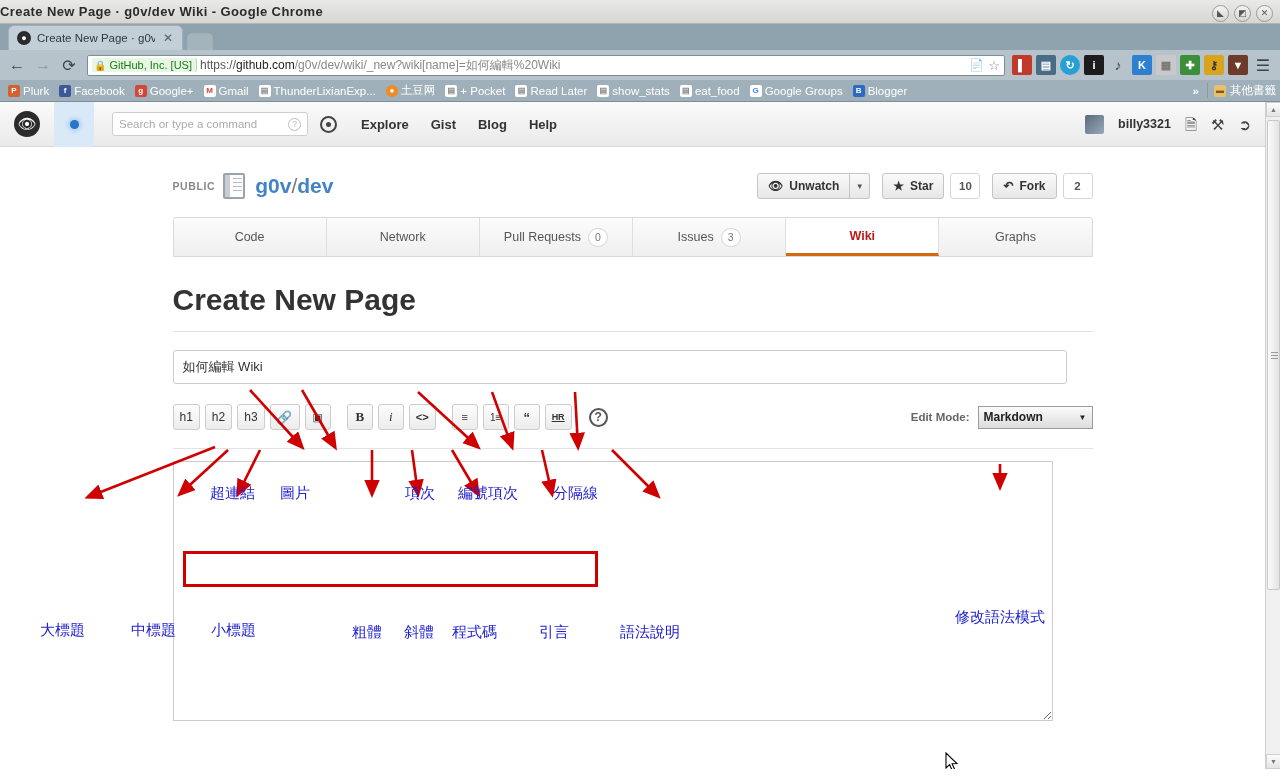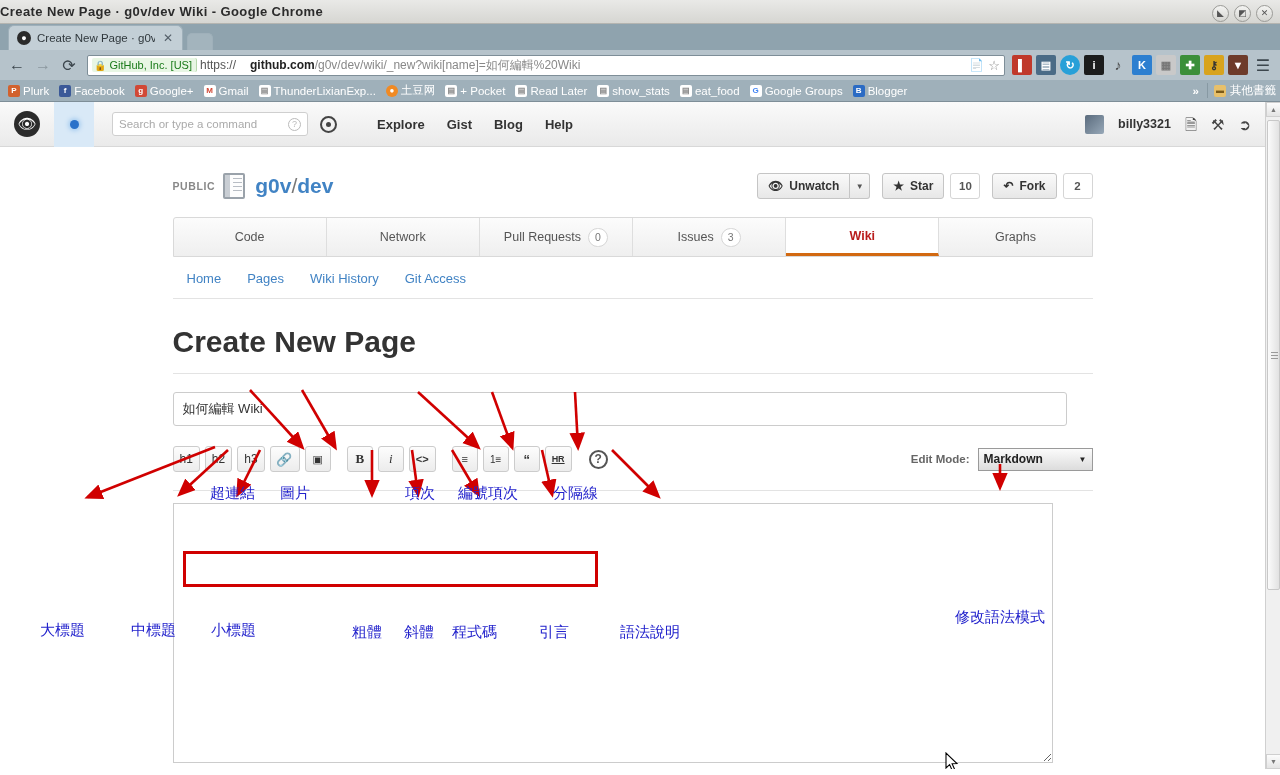--- a/index.html
+++ b/index.html
@@ -94,21 +94,21 @@
   }
   #ssl-badge {
     display: flex; align-items: center; gap: 3px;
     background: #e8f6e4;
     border-right: 1px solid #b7d8ad;
     padding: 1px 4px 1px 2px;
     border-radius: 2px;
     color: #1a7a1a; font-size: 11px; white-space: nowrap;
   }
   #url-text { white-space: nowrap; color: #888; overflow: hidden; }
-  #url-text b { color: #222; font-weight: bold; margin-left: 14px; }
+  #url-text b { color: #222; font-weight: normal; }
   #url-text .host-pre { color: #555; }
   #omnibox-actions { margin-left: auto; display: flex; gap: 4px; align-items: center; padding-left:4px; }
   .ext-icon {
     width: 20px; height: 20px;
     display: flex; align-items: center; justify-content: center;
     font-size: 11px; border-radius: 2px; color: #fff;
     font-weight: bold; flex: 0 0 auto;
   }
   
   #bookmarks-bar {
@@ -185,21 +185,21 @@
     display: flex; align-items: center; justify-content: center;
     font-size: 9px;
   }
   #gh-compass {
     width: 17px; height: 17px; margin-left: 12px;
     border-radius: 50%; border: 2px solid #444;
     display:flex;align-items:center;justify-content:center;
   }
   #gh-compass i { width:5px;height:5px;border-radius:50%;background:#444;display:block;}
   #gh-nav {
-    display: flex; gap: 22px; margin-left: 40px;
+    display: flex; gap: 22px; margin-left: 24px;
     font-size: 13px; font-weight: bold; color: #333;
   }
   #gh-nav span { cursor: pointer; }
   #gh-user {
     margin-left: auto;
     display: flex; align-items: center; gap: 14px;
   }
   #gh-avatar {
     width: 19px; height: 19px; border-radius: 2px;
     background: linear-gradient(135deg,#5a6b7d,#97a8b8);
@@ -582,26 +582,20 @@
             <span class="tab-badge">3</span>
           </div>
         <div class="repo-tab active">
             <span>Wiki</span>
           </div>
         <div class="repo-tab">
             <span>Graphs</span>
           </div>
       </div>
 
-      <div id="wiki-subnav">
-        <span>Home</span>
-        <span>Pages</span>
-        <span>Wiki History</span>
-        <span>Git Access</span>
-      </div>
 
       <div id="page-heading">Create New Page</div>
 
       <div id="wiki-form">
         <input id="wiki-title-input" type="text" value="如何編輯 Wiki" style="">
 
         <div id="editor-toolbar-row">
           <div id="md-buttons">
             <div class="md-btn">h1</div>
             <div class="md-btn">h2</div>

